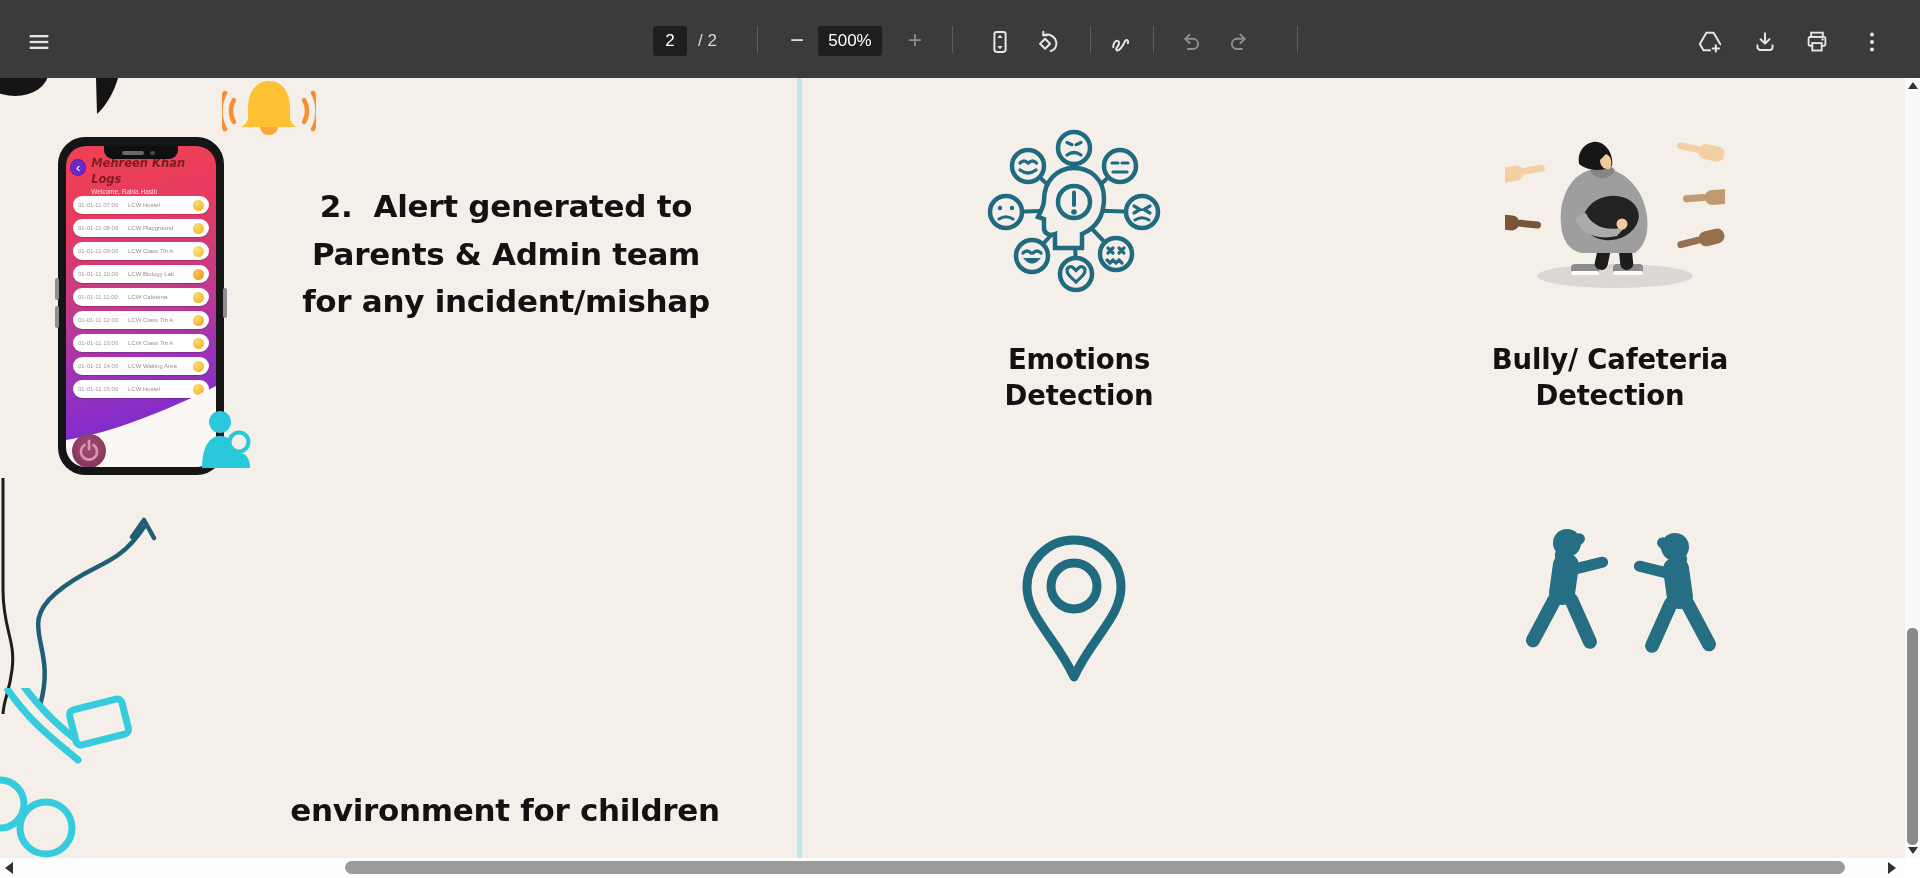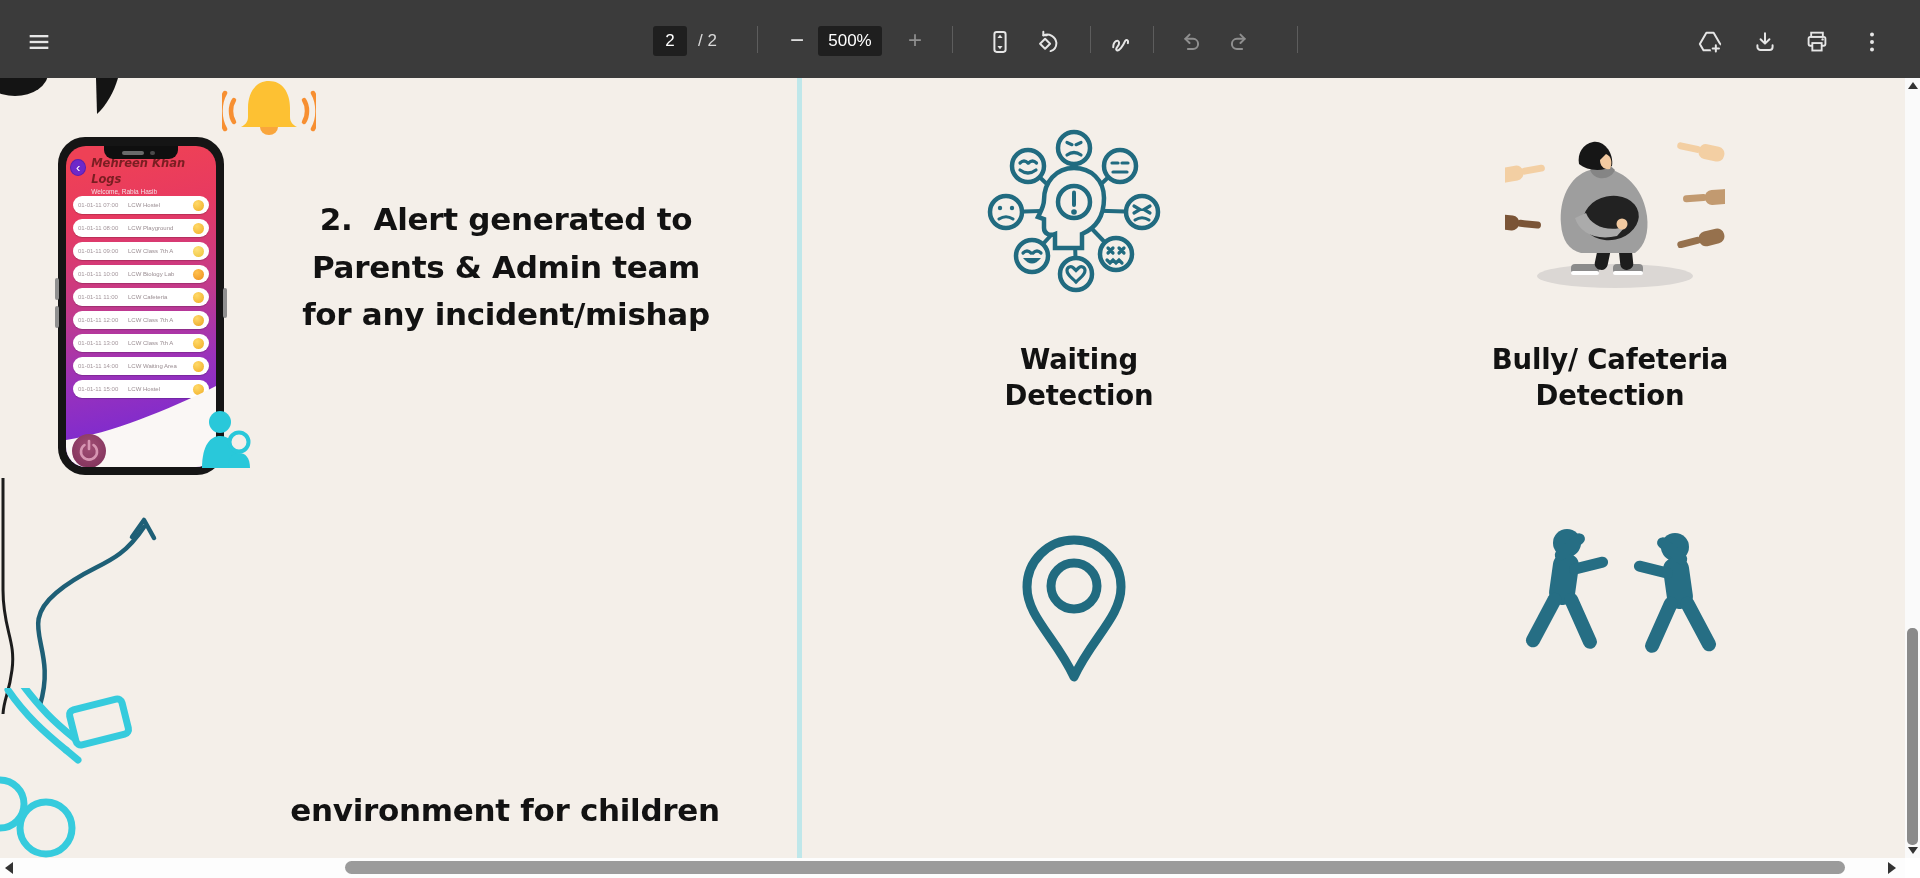--- a/index.html
+++ b/index.html
@@ -16,21 +16,21 @@
   .zoom-box{left:818px;width:64px;line-height:30px;}
   .glyph-btn{position:absolute;top:24px;width:30px;height:32px;background:transparent;border:none;font-size:24px;line-height:30px;text-align:center;padding:0;cursor:pointer;}
   .sep{position:absolute;top:26px;width:1px;height:27px;background:#5d5d5d;}
 
   
   .page{position:absolute;left:0;top:78px;width:1905px;height:780px;background:#f4efe9;overflow:hidden;z-index:1;}
   .abs{position:absolute;}
   .divider-teal{position:absolute;left:797px;top:0;width:5px;height:780px;background:#bfe7ea;}
 
   .doc-text{font-family:"DejaVu Sans",sans-serif;font-weight:700;color:#121212;}
-  .step2{left:272px;top:118px;width:468px;text-align:center;font-size:31px;line-height:47.5px;letter-spacing:-.3px;}
+  .step2{left:272px;top:105px;width:468px;text-align:center;font-size:31px;line-height:47.5px;letter-spacing:-.3px;}
   .step3{left:363px;top:521px;font-size:31px;letter-spacing:-.3px;}
   .step4{left:255px;top:709px;width:500px;text-align:center;font-size:31px;line-height:47.5px;letter-spacing:-.3px;}
   .caption{text-align:center;font-size:27.5px;line-height:35.5px;letter-spacing:-.2px;}
 
   
   .phone{position:absolute;left:58px;top:59px;width:166px;height:338px;background:#151515;border-radius:27px;}
   .side-btn{position:absolute;width:4px;background:#8f8f8f;border-radius:2px;}
   .screen{position:absolute;left:8px;top:9px;width:150px;height:321px;border-radius:20px;overflow:hidden;background:linear-gradient(168deg,#ee4156 6%,#e83a60 22%,#c23a8c 48%,#9a32bb 68%,#7b2ad1 88%);}
   .notch{position:absolute;left:38px;top:0;width:74px;height:13px;background:#0f0f0f;border-radius:0 0 9px 9px;}
   .notch .speaker{position:absolute;left:18px;top:5px;width:22px;height:3.5px;border-radius:2px;background:#6a6a6a;}
@@ -386,21 +386,21 @@
       <path d="M85,50 C64,56 54,80 56,104 C57,120 64,130 76,133 L130,133 C140,126 144,112 142,96 C139,72 124,54 104,49 Z" fill="#9e9e9e"></path>
       <path d="M85,50 C92,42 103,42 110,50 C106,60 90,62 85,50 Z" fill="#858585"></path>
       <path d="M88,22 C78,24 72,33 74,44 C82,51 98,52 107,46 C109,33 99,20 88,22 Z" fill="#161616"></path>
       <path d="M101,34 C106,36 108,42 105,49 C99,50 95,46 95,40 Z" fill="#f2c9a0"></path>
       <ellipse cx="106" cy="98" rx="28" ry="22" fill="#222222" transform="rotate(-12 106 98)"></ellipse>
       <path d="M70,98 C74,112 90,121 112,116 L120,107 C102,112 86,106 81,93 Z" fill="#ababab"></path>
       <circle cx="117" cy="104" r="5.5" fill="#f2c9a0"></circle>
     </svg>
 
     <div class="abs doc-text caption" style="left:929px;top:264px;width:300px">
-      <div>Waiting</div>
+      <div>Emotions</div>
       <div>Detection</div>
     </div>
     <div class="abs doc-text caption" style="left:1410px;top:264px;width:400px">
       <div>Bully/ Cafeteria</div>
       <div>Detection</div>
     </div>
 
     <svg class="abs" style="left:1019px;top:455px" width="110" height="150" viewBox="0 0 110 150">
       <path d="M55,144 C38,106 8,84 8,54 A47,47 0 0 1 102,54 C102,84 72,106 55,144 Z" fill="none" stroke="#216b80" stroke-width="9" stroke-linejoin="round"></path>
       <circle cx="55" cy="53" r="23" fill="none" stroke="#216b80" stroke-width="9"></circle>

